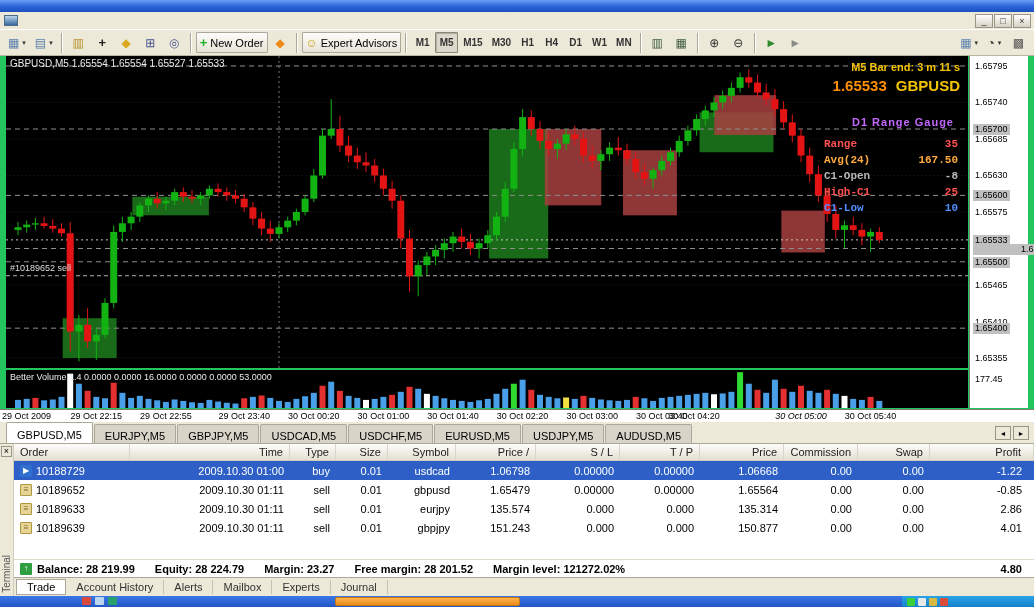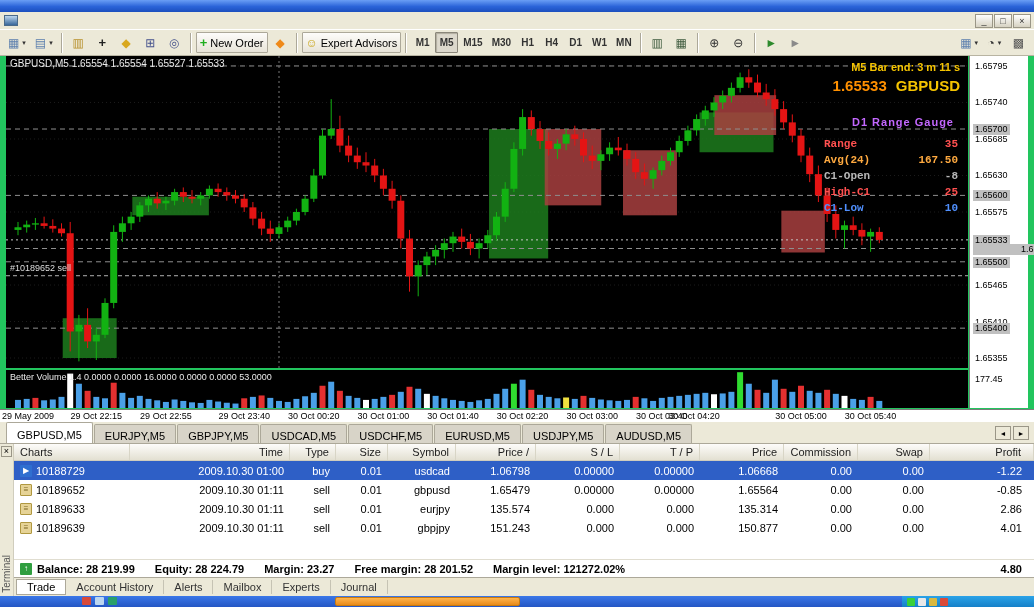--- a/index.html
+++ b/index.html
@@ -551,32 +551,32 @@
         <span class="pl" style="top: 151px;">1.65575</span>
         <span class="pl hl" style="top: 178.881px;">1.65533</span>
         <span class="pl hl" style="top: 187.511px; padding-left: 48px;">1.65520</span>
         <span class="pl hl" style="top: 200.787px;">1.65500</span>
         <span class="pl" style="top: 224.021px;">1.65465</span>
         <span class="pl" style="top: 260.532px;">1.65410</span>
         <span class="pl hl" style="top: 267.17px;">1.65400</span>
         <span class="pl" style="top: 297.043px;">1.65355</span>
       </div>
     <div class="time-axis" id="time-axis">
-        <span style="left: 2px;">29 May 2009</span>
+        <span style="left: 2px;">29 Oct 2009</span>
         <span style="left: 96.3px; transform: translateX(-50%);">29 Oct 22:15</span>
         <span style="left: 165.9px; transform: translateX(-50%);">29 Oct 22:55</span>
         <span style="left: 244.2px; transform: translateX(-50%);">29 Oct 23:40</span>
         <span style="left: 313.8px; transform: translateX(-50%);">30 Oct 00:20</span>
         <span style="left: 383.4px; transform: translateX(-50%);">30 Oct 01:00</span>
         <span style="left: 453px; transform: translateX(-50%);">30 Oct 01:40</span>
         <span style="left: 522.6px; transform: translateX(-50%);">30 Oct 02:20</span>
         <span style="left: 592.2px; transform: translateX(-50%);">30 Oct 03:00</span>
         <span style="left: 661.8px; transform: translateX(-50%);">30 Oct 03:40</span>
         <span style="left: 694px; transform: translateX(-50%); text-align: center;">30 Oct 04:20</span>
-        <span style="left: 801px; transform: translateX(-50%);">30 Oct 05:00</span>
+        <span style="left: 801px; transform: translateX(-50%); font-style: italic;">30 Oct 05:00</span>
         <span style="left: 870.6px; transform: translateX(-50%);">30 Oct 05:40</span>
       </div>
   </div>
 
   <div class="chart-tabs">
     <div id="chart-tabs-list" style="display:flex;align-items:flex-end">
         <span class="ctab active">GBPUSD,M5</span>
         <span class="ctab">EURJPY,M5</span>
         <span class="ctab">GBPJPY,M5</span>
         <span class="ctab">USDCAD,M5</span>
@@ -591,21 +591,21 @@
     </div>
   </div>
 
   <div class="terminal">
     <div class="term-side">
       <span class="term-close">×</span>
       <span class="term-title">Terminal</span>
     </div>
     <div class="term-main">
       <div class="t-header" id="t-header">
-          <span class="hc c0">Charts</span>
+          <span class="hc c0">Order</span>
           <span class="hc c1">Time</span>
           <span class="hc c2">Type</span>
           <span class="hc c3">Size</span>
           <span class="hc c4">Symbol</span>
           <span class="hc c5">Price /</span>
           <span class="hc c6">S / L</span>
           <span class="hc c7">T / P</span>
           <span class="hc c8">Price</span>
           <span class="hc c9">Commission</span>
           <span class="hc c10">Swap</span>

